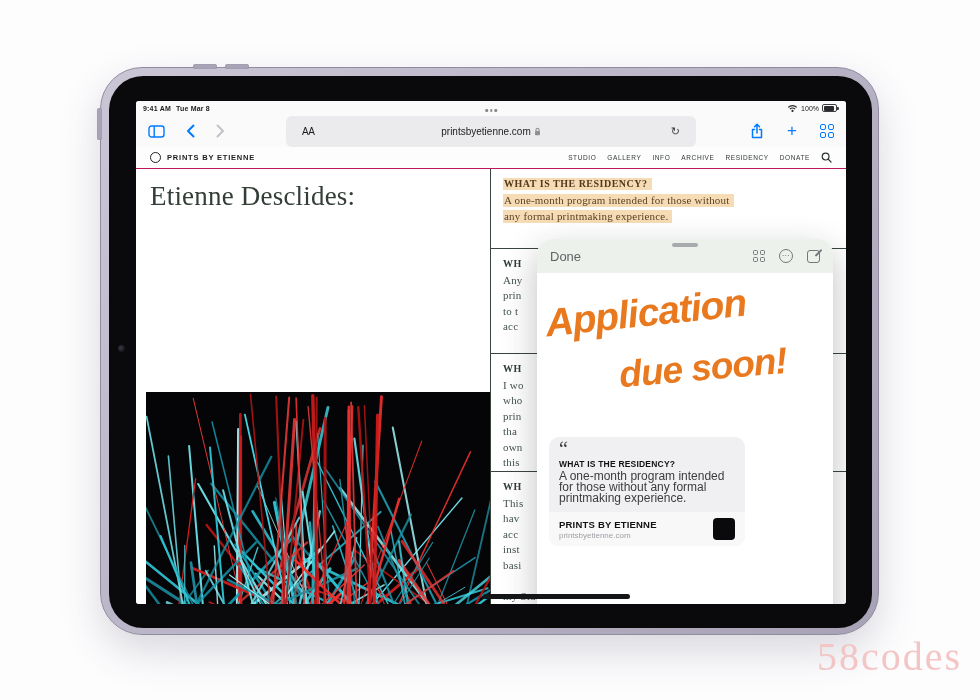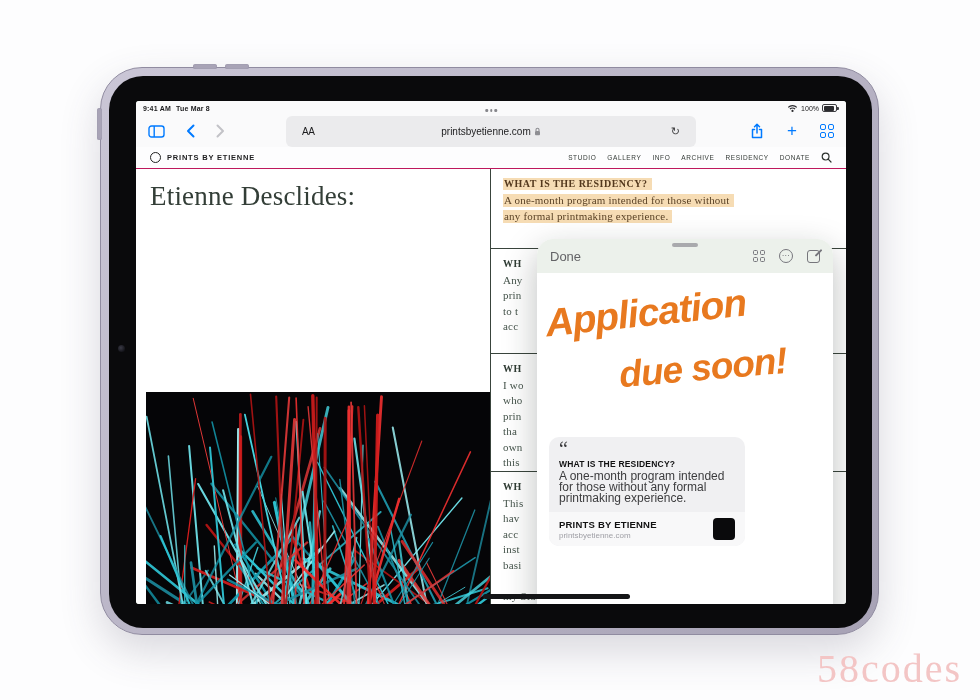--- a/index.html
+++ b/index.html
@@ -103,21 +103,21 @@
   .qsrc{flex:1;}
   .qsrc b{display:block;font-size:9.5px;color:#111;letter-spacing:.2px;}
   .qsrc span{display:block;font-size:8px;color:#a0a0a6;margin-top:1px;}
   .qthumb{width:22px;height:22px;border-radius:4px;background:
       conic-gradient(from 195deg at 50% 100%, #0a0a0c 0deg, #25b6c6 8deg, #0a0a0c 13deg,
       #d21d1d 18deg, #0a0a0c 24deg, #37cede 30deg, #0a0a0c 35deg, #d21d1d 41deg,
       #0a0a0c 47deg, #37cede 53deg, #0a0a0c 58deg 360deg);}
   .scribble{position:absolute;right:12px;bottom:10px;width:22px;height:22px;}
 
   
-  .watermark{position:absolute;right:18px;bottom:8px;font-family:"Liberation Serif",serif;
+  .watermark{position:absolute;right:18px;bottom:20px;font-family:"Liberation Serif",serif;
              font-size:40px;color:#f3c5c5;letter-spacing:2px;}
 </style>
 </head>
 <body>
 
 <div class="stage">
   <div class="ipad">
     <div class="hwbtn btn-vol1"></div>
     <div class="hwbtn btn-vol2"></div>
     <div class="hwbtn btn-side"></div>

